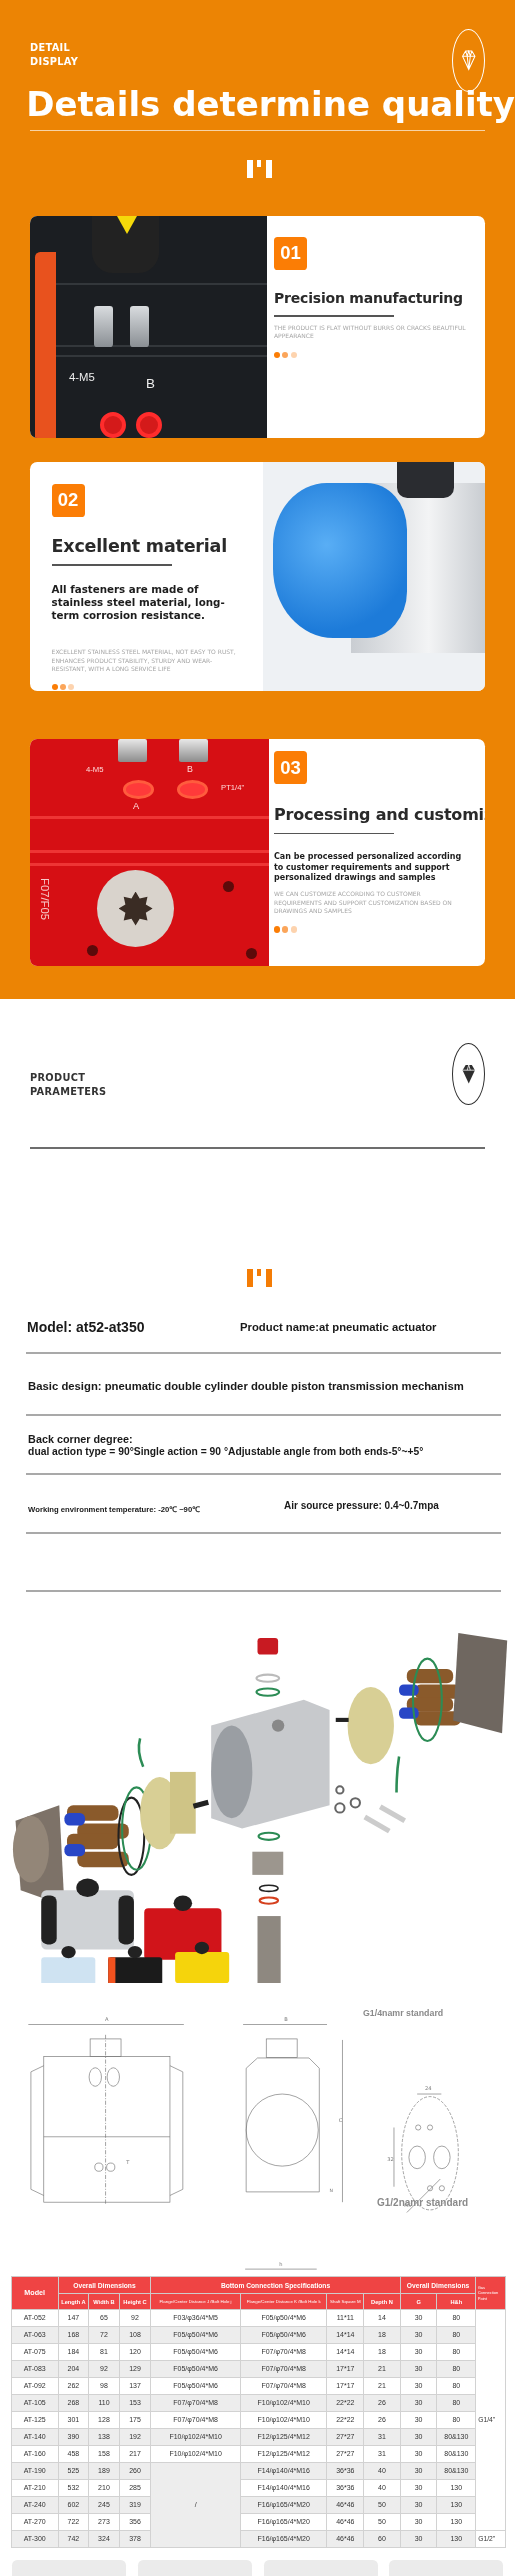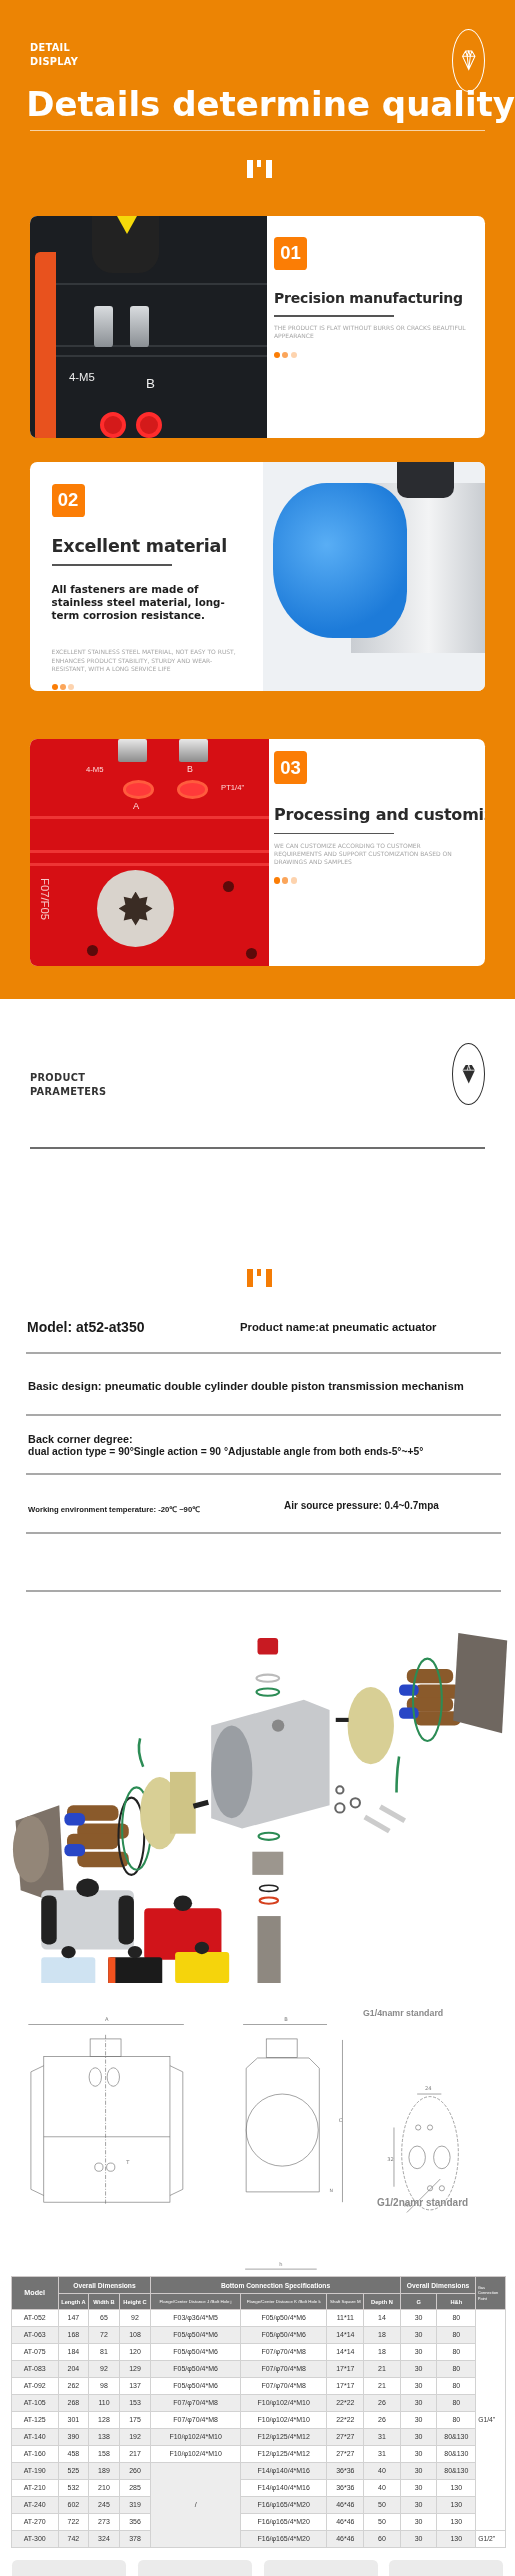--- a/index.html
+++ b/index.html
@@ -75,21 +75,21 @@
 
   
   .exploded { position: relative; width: 515px; height: 381px; background: #fff; overflow: hidden; }
   .drawings { position: relative; width: 515px; height: 289px; background: #fff; }
   .drawings svg text { font-family: "DejaVu Sans", sans-serif; }
   .std-label { position: absolute; font-family: "Liberation Sans", sans-serif; font-weight: bold; color: #8a8a8a; font-size: 11.3px; }
 
   
   .tbl-wrap { position: relative; width: 515px; padding: 4.1px 9.3px 0 10.8px; }
   table.spec-table { width: 495px; border-collapse: collapse; font-family: "Liberation Sans", sans-serif; color: #333; }
-  .spec-table th { background: #737373; color: #fff; font-weight: bold; border: 1px solid #cfcaca; text-align: center; }
+  .spec-table th { background: #ef4444; color: #fff; font-weight: bold; border: 1px solid #cfcaca; text-align: center; }
   .spec-table th.grp { font-size: 6.7px; height: 17.5px; }
   .spec-table th.sub { font-size: 5.7px; height: 15.5px; font-weight: bold; }
   .spec-table th.sub.thin { font-weight: normal; font-size: 4.4px; }
   .spec-table th.model { font-size: 7.2px; }
   .spec-table th.gas { font-size: 4.1px; font-weight: normal; text-align: left; padding-left: 1.5px; line-height: 5.2px; }
   .spec-table td { border: 1px solid #d2d2d2; text-align: center; font-size: 7px; height: 17px; padding: 0; }
   .spec-table tr:nth-child(even) td.z { background: #ededed; }
   .spec-table td.gascell { text-align: left; padding-left: 2.1px; font-size: 6.7px; vertical-align: middle; background: #fff; }
   .spec-table td.slash { background: #fff; }
 
@@ -182,20 +182,21 @@
       <div class="hole" style="left:193px;top:142px;"></div>
       <div class="hole" style="left:57px;top:206px;"></div>
       <div class="hole" style="left:216px;top:209px;"></div>
       <div class="hub"></div>
       <span class="vtxt">F07/F05</span>
     </div>
     <div class="info" style="left:244px;right:0;padding-top:12px;">
       <div class="num">03</div>
       <h3 style="font-size:16px;margin-top:20.6px;">Processing and customization</h3>
       <div class="uline"></div>
+      <p class="lead" style="font-size:8px;line-height:10.3px;margin-top:18px;">Can be processed personalized according to customer requirements and support personalized drawings and samples</p>
       <p class="sub" style="margin-top:7.2px;">WE CAN CUSTOMIZE ACCORDING TO CUSTOMER REQUIREMENTS AND SUPPORT CUSTOMIZATION BASED ON DRAWINGS AND SAMPLES</p>
       <div class="dots">
           <i></i>
           <i></i>
           <i></i>
         </div>
     </div>
   </div>
 </section>
 

